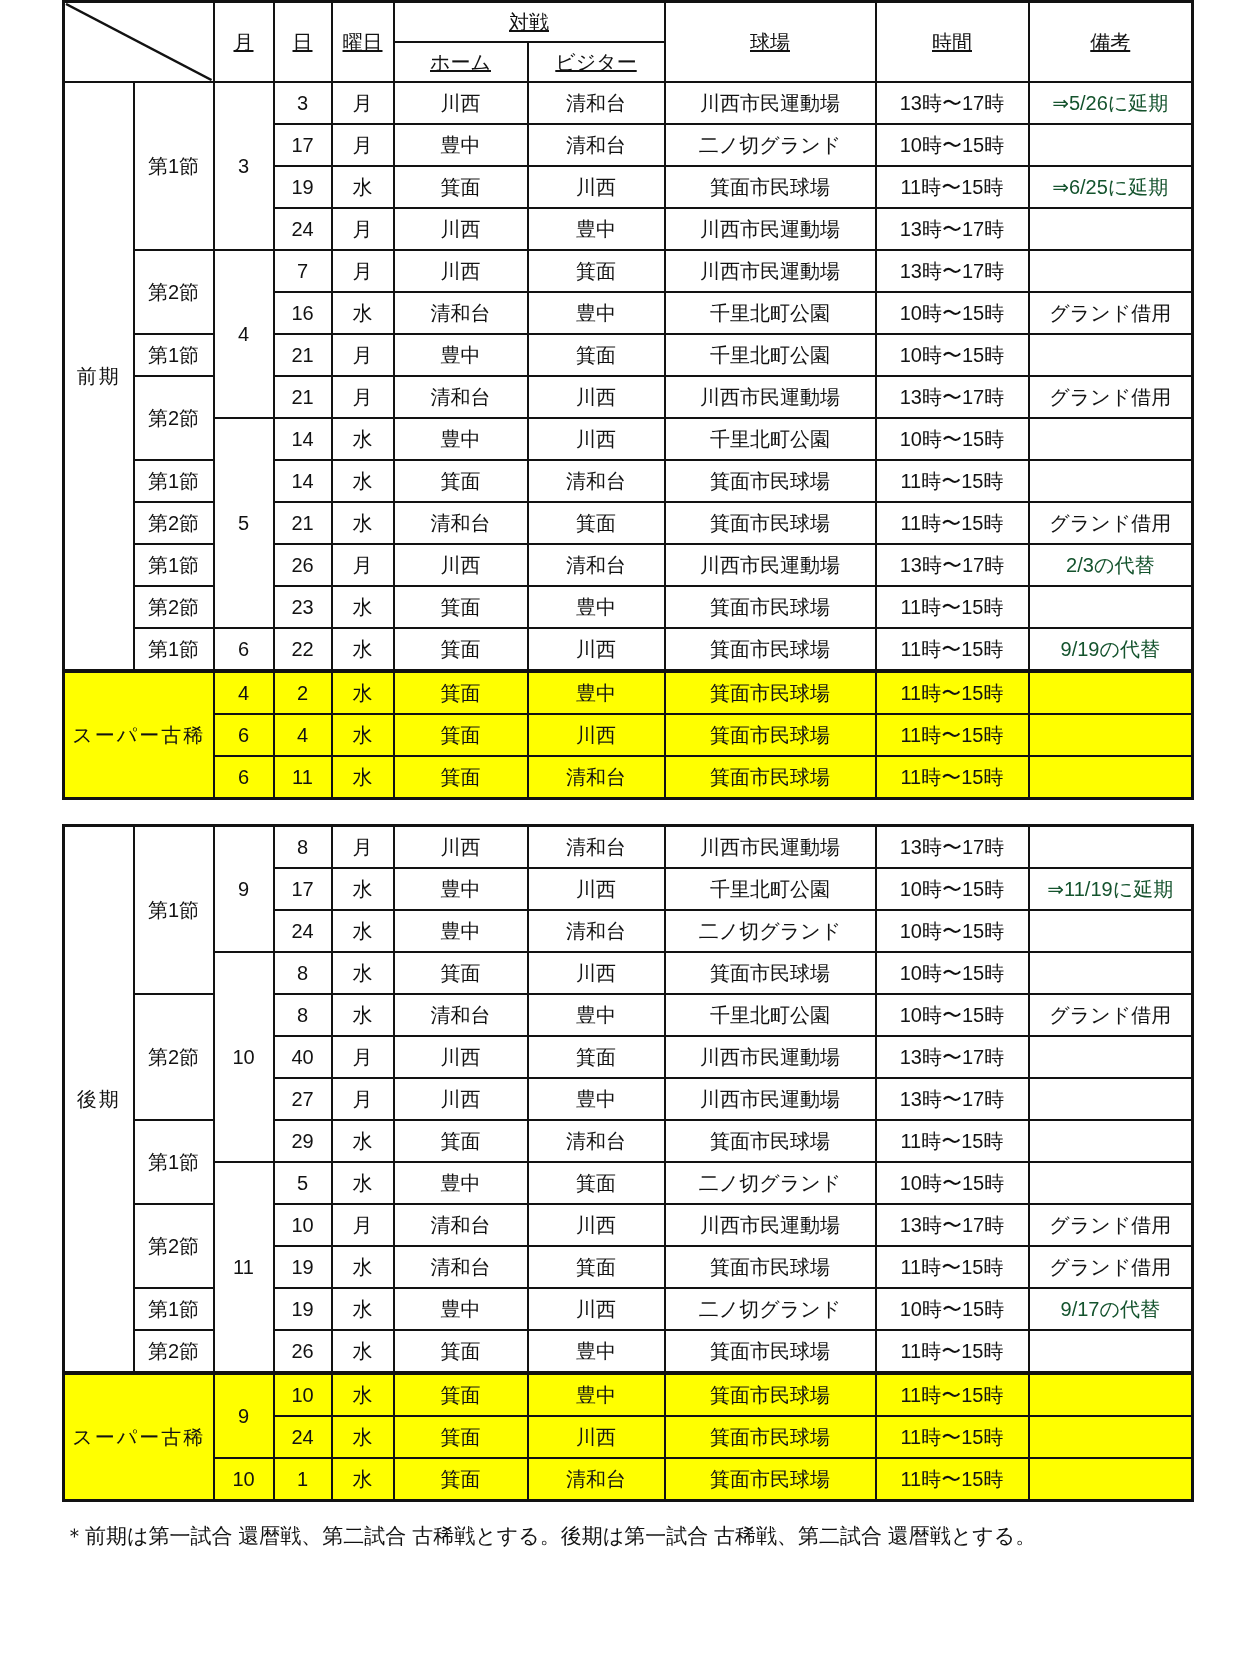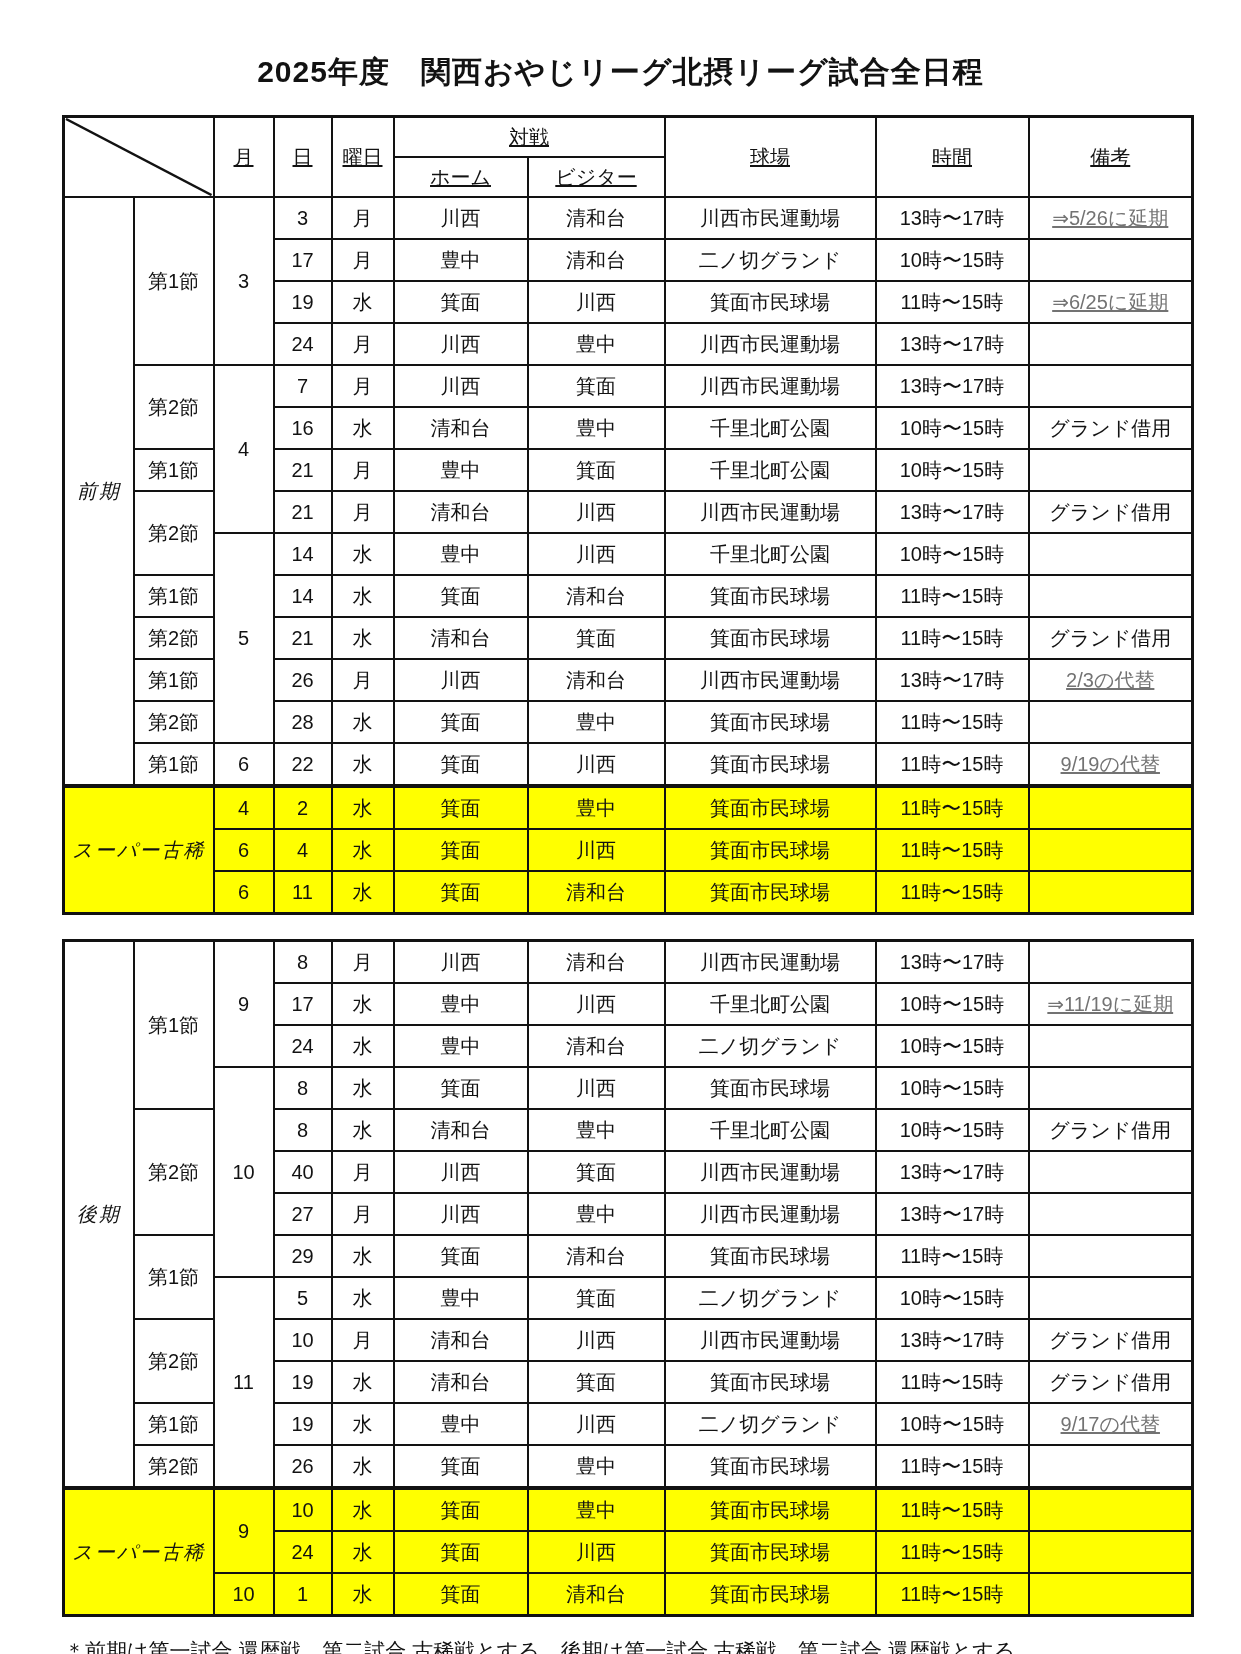--- a/index.html
+++ b/index.html
@@ -18,38 +18,37 @@
     width:1129px;margin-left:62px;
     border:3px solid #121212;
   }
   table.sched td{
     border:2px solid #121212;
     text-align:center;vertical-align:middle;
     font-size:20px;height:40px;padding:0 2px;
     overflow:hidden;white-space:nowrap;
   }
   table.sched tr.hdr td{height:38px;text-decoration:underline;}
-  td.period-label{font-size:22px;letter-spacing:2px;font-style:italic;}
+  td.period-label{font-size:22px;letter-spacing:2px;}
   td.sec-cell{font-size:20px;}
   td.note-cell{font-size:19px;}
-  .red{color:#737373;text-decoration:underline;}
+  .red{color:#14532d;}
   tr.hl td{background:#ffff00;}
   tr.super-start td{border-top:4px solid #121212;}
   td.corner{position:relative;padding:0;}
   td.corner svg{position:absolute;left:0;top:0;width:100%;height:100%;display:block;}
   .t2{margin-top:24px;}
   .footnotes{margin:16px 0 0 64px;font-size:21px;line-height:1.75;}
   .footnotes div{white-space:nowrap;}
 </style>
 </head>
 <body>
 
 <div class="page">
 
-  <div class="title">2025年度　関西おやじリーグ北摂リーグ試合全日程</div>
 
   <table class="sched t1">
     <colgroup>
       <col style="width:70px">
         <col style="width:80px">
         <col style="width:60px">
       <col style="width:58px">
         <col style="width:62px">
         <col style="width:134px">
       <col style="width:137px">
@@ -192,21 +191,21 @@
       <td>26</td>
       <td>月</td>
       <td>川西</td>
       <td>清和台</td>
       <td>川西市民運動場</td>
       <td>13時〜17時</td>
       <td class="note-cell red">2/3の代替</td>
     </tr>
     <tr>
       <td class="sec-cell">第2節</td>
-      <td>28</td>
+      <td>23</td>
       <td>水</td>
       <td>箕面</td>
       <td>豊中</td>
       <td>箕面市民球場</td>
       <td>11時〜15時</td>
       <td class="note-cell"></td>
     </tr>
     <tr>
       <td class="sec-cell">第1節</td>
       <td>6</td>

